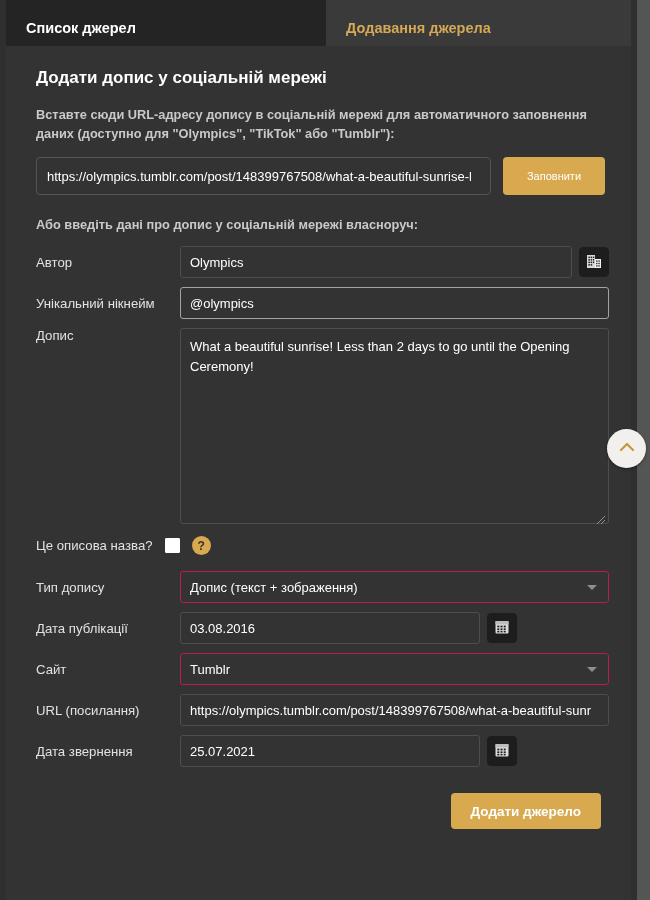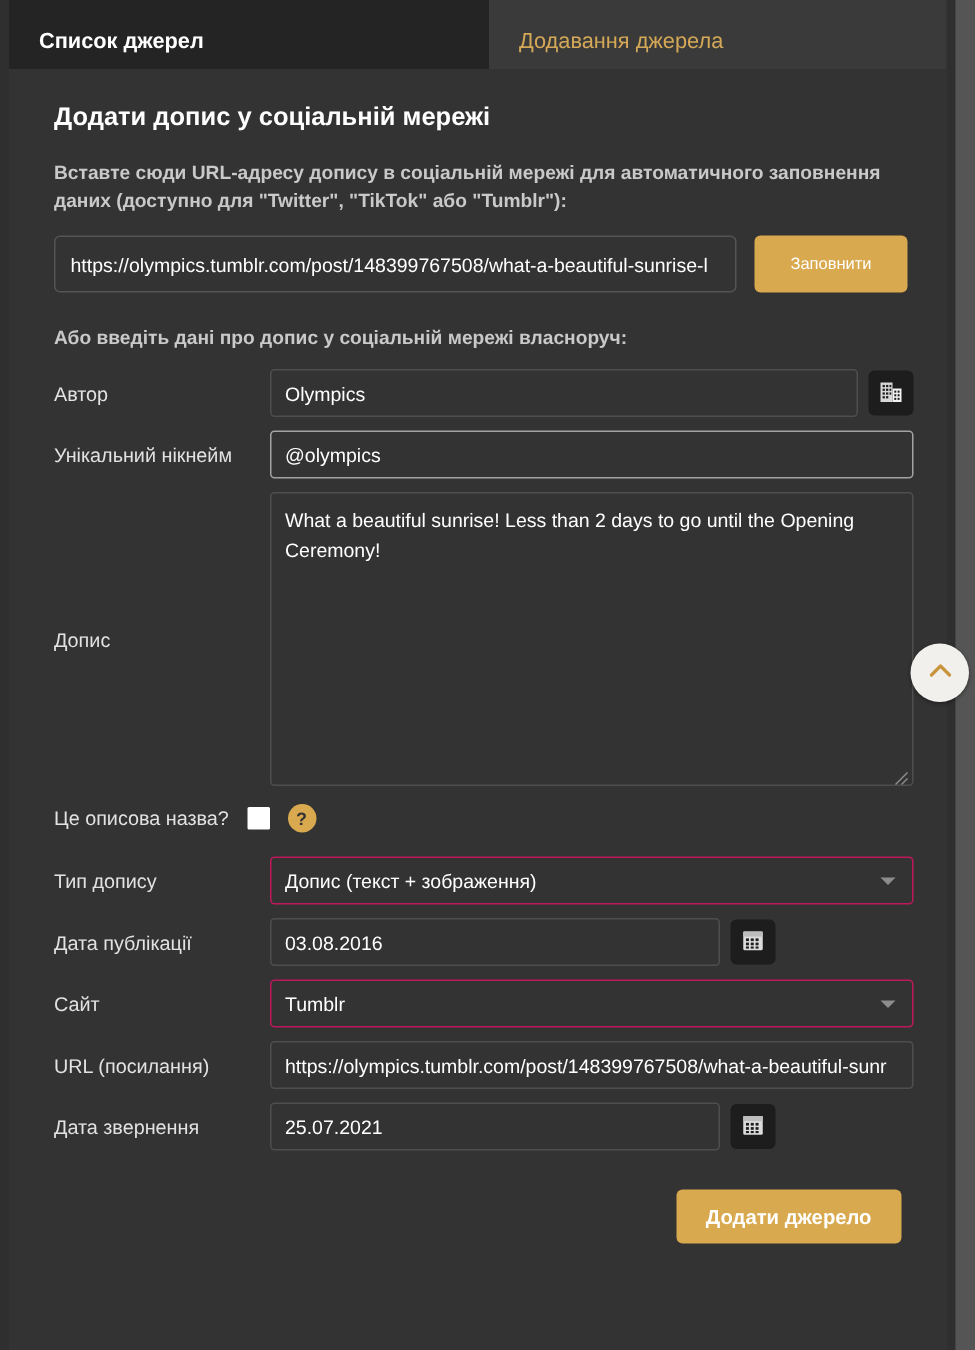--- a/index.html
+++ b/index.html
@@ -59,21 +59,21 @@
   }
   .tab.active {
     background: #242424;
     color: #ffffff;
     font-weight: bold;
     width: 320px;
   }
   .tab.inactive {
     background: #3a3a3a;
     color: #d4a857;
-    font-weight: normal;
+    font-weight: bold;
   }
 
   
   .content {
     position: absolute;
     left: 6px; right: 19px;
     top: 46px; bottom: 0;
     background: #333333;
     box-sizing: border-box;
     padding: 0 22px;
@@ -191,21 +191,20 @@
     border-radius: 4px;
     display: flex;
     align-items: center;
     justify-content: center;
     cursor: pointer;
     padding: 0;
   }
 
   .ta-row {
     display: flex;
-    align-items: center;
     margin-bottom: 4px;
   }
   .ta-label {
     width: 152px;
     flex: 0 0 152px;
     color: #e2e2e2;
     font-size: 13.2px;
     padding-left: 8px;
     box-sizing: border-box;
   }
@@ -358,21 +357,21 @@
     </div>
     <div class="tab inactive">
       <span>Додавання джерела</span>
     </div>
   </div>
 
   <div class="content">
 
     <div class="page-title">Додати допис у соціальній мережі</div>
 
-    <div class="hint">Вставте сюди URL-адресу допису в соціальній мережі для автоматичного заповнення даних (доступно для "Twitter", "TikTok" або "Tumblr"):</div>
+    <div class="hint">Вставте сюди URL-адресу допису в соціальній мережі для автоматичного заповнення даних (доступно для "Olympics", "TikTok" або "Tumblr"):</div>
 
     <div class="url-row">
       <input class="url-input" type="text" value="https://olympics.tumblr.com/post/148399767508/what-a-beautiful-sunrise-l" style="">
       <button class="btn-fill">Заповнити</button>
     </div>
 
     <div class="hint2">Або введіть дані про допис у соціальній мережі власноруч:</div>
 
     <div class="form">
 

